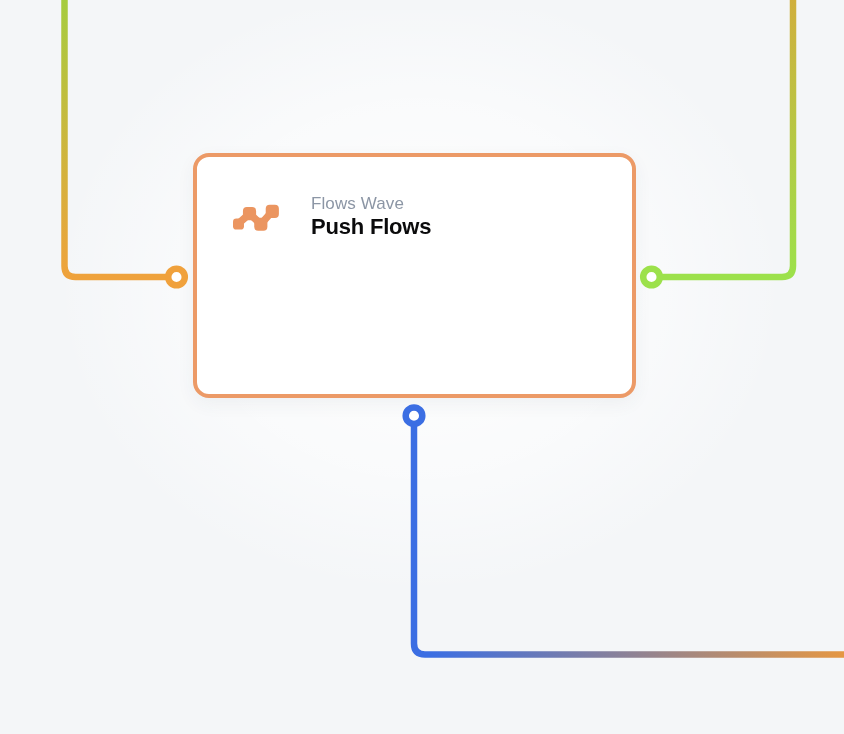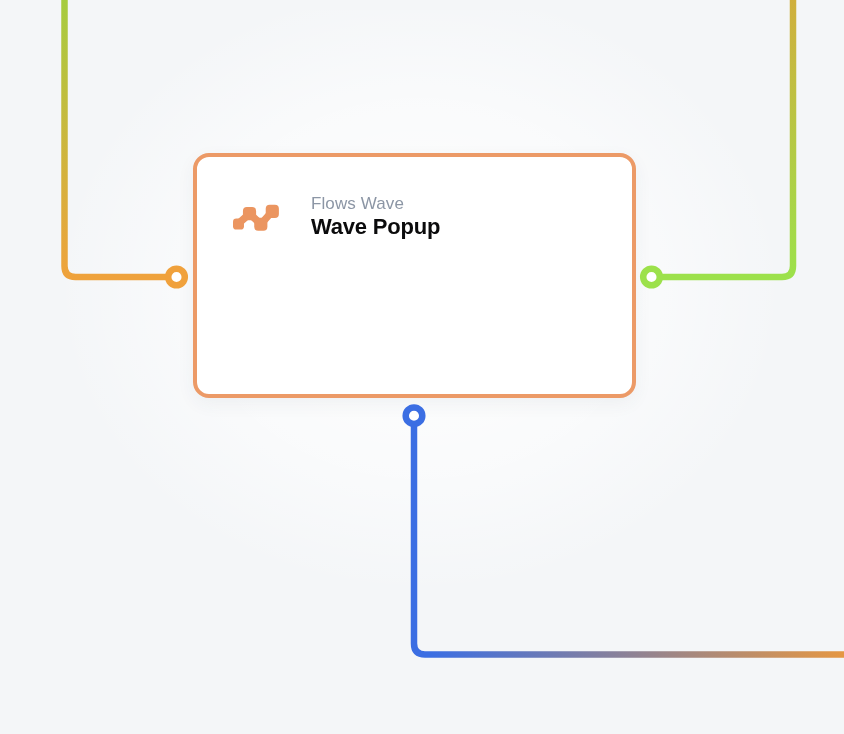--- a/index.html
+++ b/index.html
@@ -87,21 +87,21 @@
         <g fill="#EB9560">
           <polyline points="5,20.5 15.8,10.8 26.6,20.8 37.6,8.6" fill="none" stroke="#EB9560" stroke-width="7" stroke-linecap="round" stroke-linejoin="round"></polyline>
           <rect x="0" y="15.5" width="10.5" height="10.5" rx="3.2"></rect>
           <rect x="9.5" y="4.5" width="12.6" height="12.6" rx="3.8"></rect>
           <rect x="20.3" y="14.6" width="12.6" height="12.6" rx="3.8"></rect>
           <rect x="31.3" y="2.3" width="12.6" height="12.6" rx="3.8"></rect>
         </g>
       </svg>
       <div class="node-text">
         <div class="node-subtitle">Flows Wave</div>
-        <div class="node-title">Wave Popup</div>
+        <div class="node-title">Push Flows</div>
       </div>
     </div>
   </div>
 
   <svg class="edges" width="844" height="734" viewBox="0 0 844 734" xmlns="http://www.w3.org/2000/svg">
     <defs>
       <linearGradient id="gradLeft" gradientUnits="userSpaceOnUse" x1="0" y1="0" x2="0" y2="277">
         <stop offset="0" stop-color="#A6CC3F"></stop>
         <stop offset="1" stop-color="#EFA23C"></stop>
       </linearGradient>

